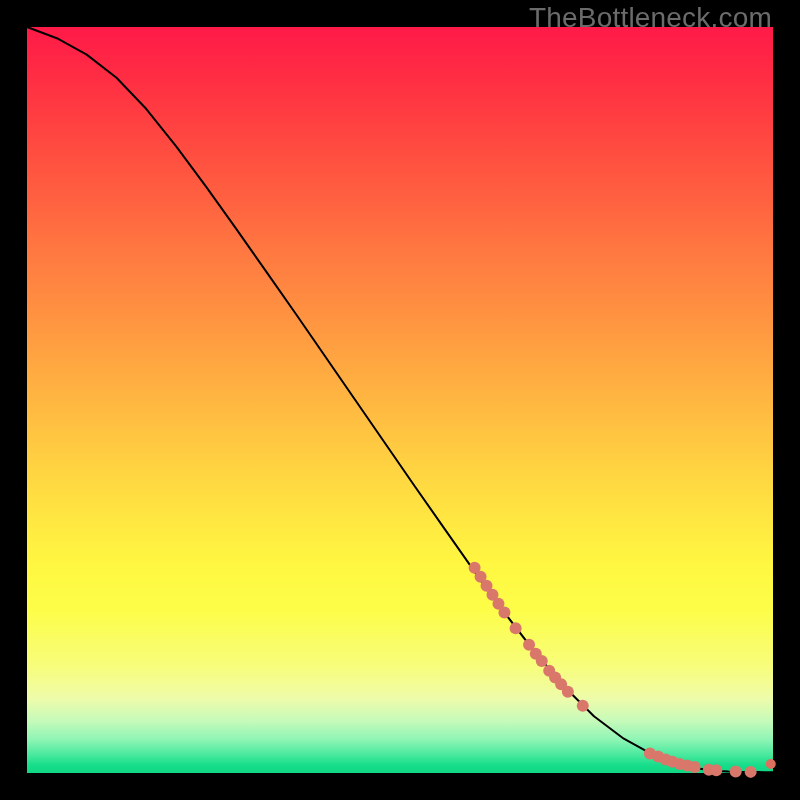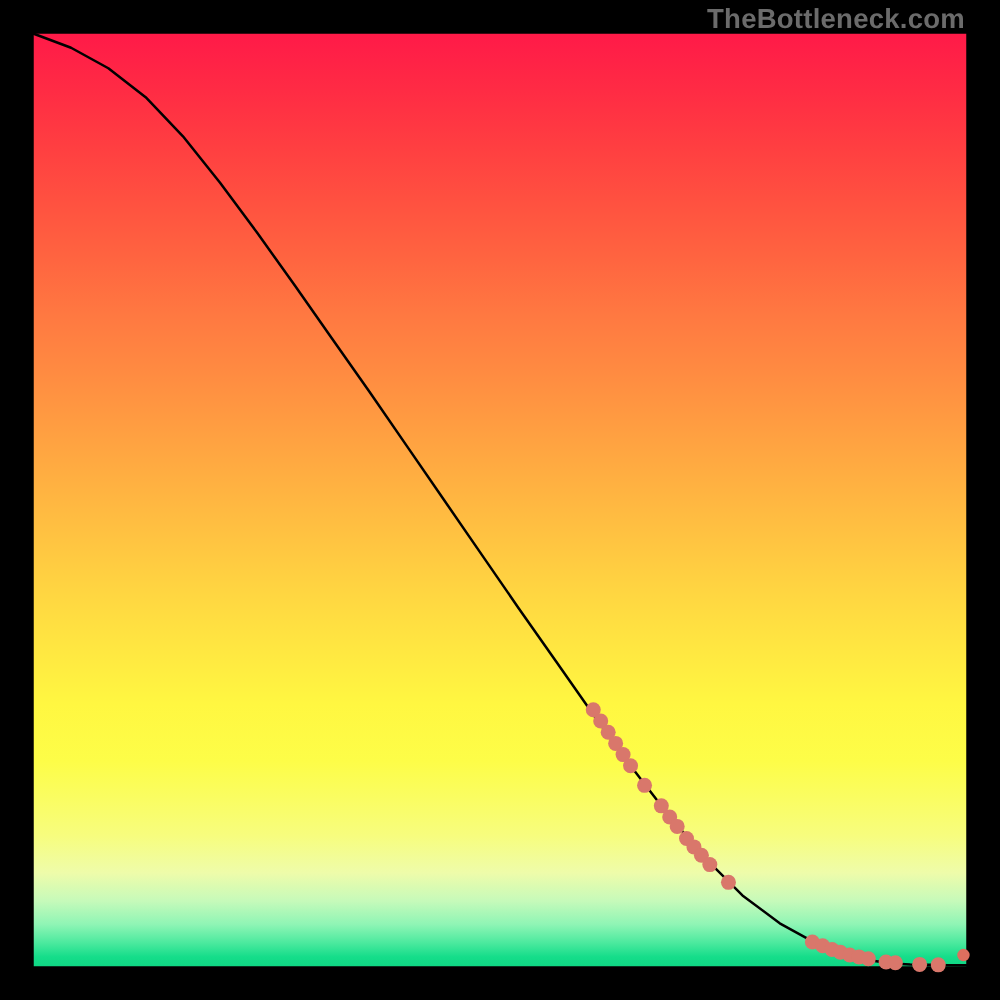--- a/index.html
+++ b/index.html
@@ -49,22 +49,22 @@
       #4be99e 97.5%,
       #15dd8a 99%,
       #0fd784 100%
     );
   }
   .watermark {
     position: absolute;
     top: 2px;
     right: 28px;
     color: #6b6b6b;
-    font-size: 22px;
-    font-weight: 700;
+    font-size: 28px;
+    font-weight: 400;
     letter-spacing: 0.2px;
     user-select: none;
     text-align: center;
   }
   svg.overlay {
     position: absolute;
     left: 0;
     top: 0;
     width: 746px;
     height: 746px;

